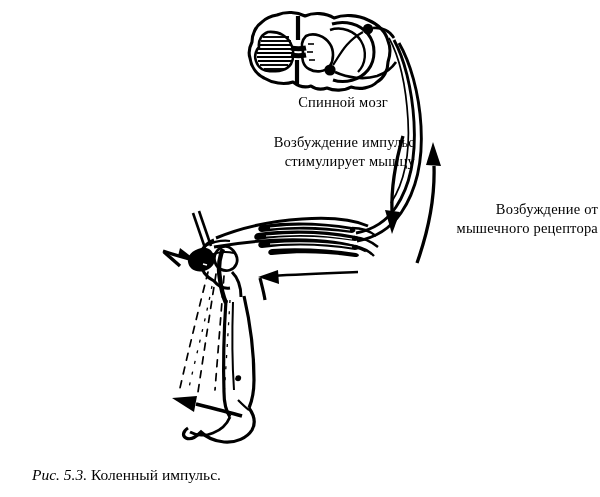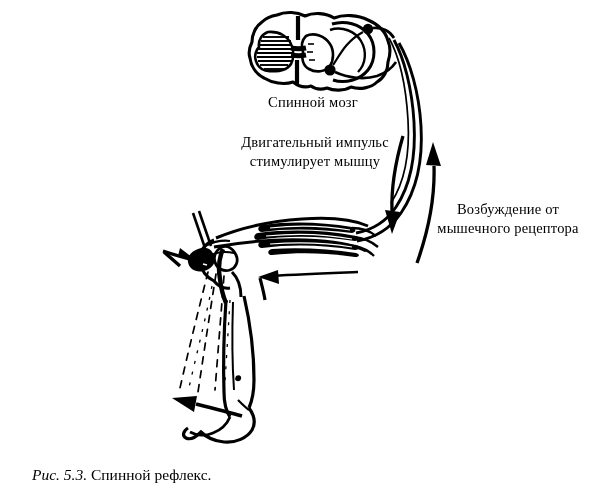--- a/index.html
+++ b/index.html
@@ -1,20 +1,20 @@
 <!DOCTYPE html>
 <html><head>
 <meta charset="utf-8">
 <style>
   html,body{margin:0;padding:0;background:#fff;}
   body{width:600px;height:497px;overflow:hidden;
        font-family:"Liberation Serif",serif;color:#000;}
   #page{position:relative;width:600px;height:497px;background:#ffffff;}
   svg#fig{position:absolute;left:0;top:0;width:600px;height:497px;}
-  .lbl{position:absolute;text-align:center;line-height:1.28;
+  .lbl{position:absolute;text-align:right;line-height:1.28;
        font-family:"Liberation Serif",serif;color:#000;
        white-space:pre-line;letter-spacing:.2px;}
   #lbl-cord{left:238px;top:93px;width:150px;font-size:14.5px;}
   #lbl-motor{left:215px;top:133px;width:200px;font-size:14.5px;}
   #lbl-sensory{left:418px;top:200px;width:180px;font-size:14.5px;}
   #caption{position:absolute;left:32px;top:466px;font-size:15.5px;
            white-space:nowrap;}
   #caption .it{font-style:italic;margin-top:16px;}
 </style>
 </head>
@@ -211,24 +211,24 @@
 
     <g>
       <path d="M196,404 C212,408 228,412 242,416" fill="none" stroke="#000" stroke-width="3.6"></path>
       <path d="M172,398 L197,396 L194,412 Z" fill="#000"></path>
     </g>
 
   </svg>
 
   <div class="lbl" id="lbl-cord">Спинной мозг</div>
 
-  <div class="lbl" id="lbl-motor">Двигательный импульс
+  <div class="lbl" id="lbl-motor">Возбуждение импульс
 стимулирует мышцу</div>
 
   <div class="lbl" id="lbl-sensory">Возбуждение от
 мышечного рецептора</div>
 
   <div id="caption">
     <span class="it">Рис. 5.3.</span>
-    <span>Спинной рефлекс.</span>
+    <span>Коленный импульс.</span>
   </div>
 
 </div>
 
 </body></html>

